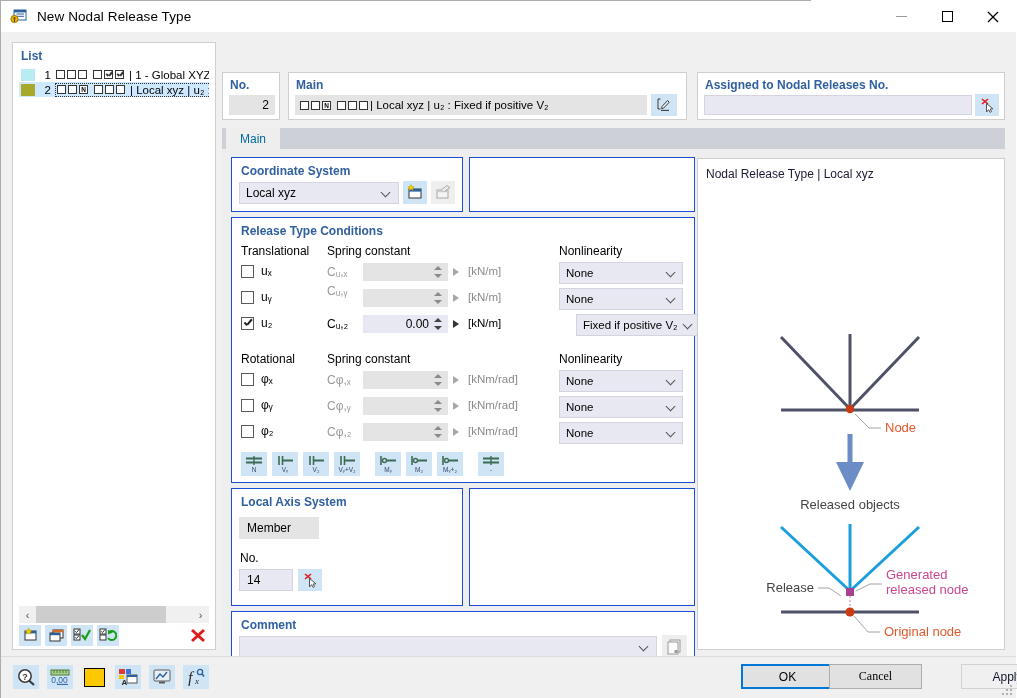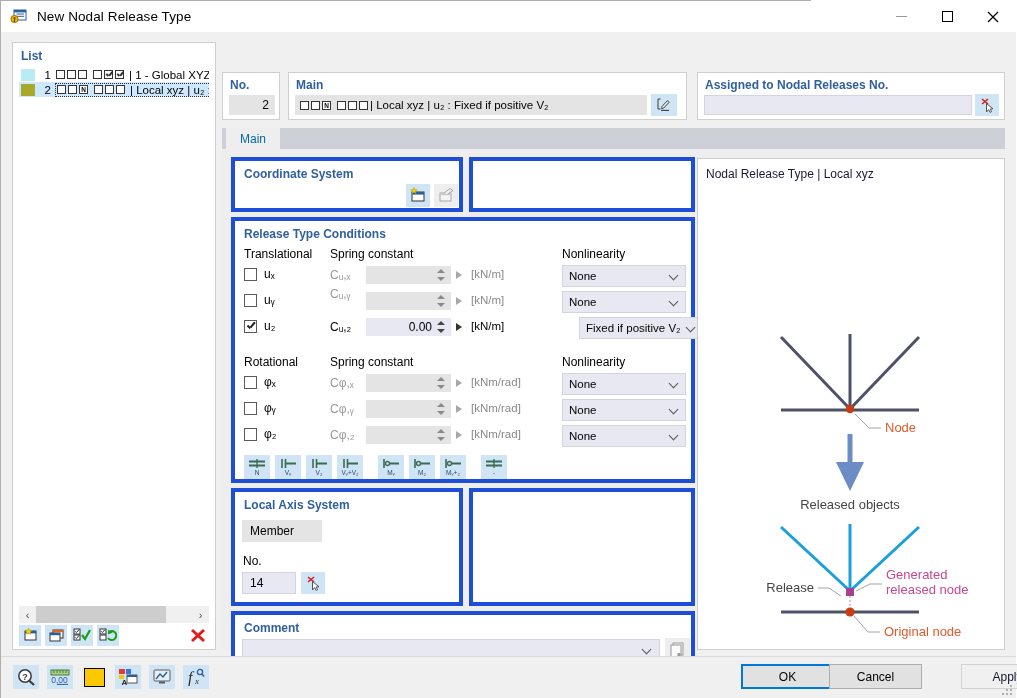--- a/index.html
+++ b/index.html
@@ -159,21 +159,21 @@
   .tab {
     position: absolute; left: 4px; top: 0; height: 21px; padding: 0 14px;
     background: #eeeeee; display: flex; align-items: center; font-size: 12px; color: #0369a1;
   }
   #tabpage {
     position: absolute; left: 221px; top: 117px; width: 783px; height: 501px;
     background: #eeeeee; box-sizing: border-box;
   }
 
   
-  .gbox { position: absolute; background: #ffffff; border: 4px solid #1d4ed8; box-sizing: border-box; }
+  .gbox { position: absolute; background: #ffffff; border: 1px solid #1d4ed8; box-sizing: border-box; }
   .gbox > .cap { position: absolute; left: 9px; top: 6px; }
 
   #gb-coord { left: 9px; top: 8px; width: 232px; height: 55px; }
   #coord-select {
     position: absolute; left: 7px; top: 24px; width: 160px; height: 22px;
     background: #e8e8f2; border: 1px solid #d4d4e0; box-sizing: border-box;
     display: flex; align-items: center; padding-left: 6px; font-size: 12px;
   }
   #coord-select .chev { position: absolute; right: 7px; top: 5px; }
   .chev { width: 9px; height: 9px; display: inline-block; position: relative; }
@@ -289,21 +289,21 @@
     width: 26px; height: 24px; background: #cfe4f5;
     display: flex; align-items: center; justify-content: center;
   }
   .dlg-btn {
     position: absolute; top: 7px; height: 25px; width: 93px;
     background: #e1e1e1; border: 1px solid #adadad; box-sizing: border-box;
     display: flex; align-items: center; justify-content: center;
     font-size: 12px; color: #000;
   }
   #btn-ok { left: 740px; background: #e1e1e1; border: 2px solid #0078d7; }
-  #btn-cancel { left: 828px; }
+  #btn-cancel { left: 828px; font-family: Liberation Serif, serif; }
   #btn-apply { left: 960px; color: #0f172a; background: #f0f0f0; border-color: #d2d2d2; }
   #grip { position: absolute; right: 4px; bottom: 3px; width: 10px; height: 10px; }
   #grip i {
     position: absolute; width: 2px; height: 2px; background: #b0b0b0;
   }
 </style>
 </head>
 <body>
 
 <div id="app">
@@ -462,20 +462,24 @@
     </div>
 
     <div id="tabstrip">
       <div class="tab">Main</div>
     </div>
 
     <div id="tabpage">
 
       <div class="gbox" id="gb-coord">
         <div class="group-caption cap">Coordinate System</div>
+        <div id="coord-select">
+          <span>Local xyz</span>
+          <span class="chev"></span>
+        </div>
         <div id="coord-new-btn" style="display:flex;align-items:center;justify-content:center">
           <svg width="18" height="17" viewBox="0 0 18 17">
             <rect x="3" y="5" width="12" height="9" fill="#fff" stroke="#333" stroke-width="1"></rect>
             <rect x="3" y="5" width="12" height="2.6" fill="#2a5f9e"></rect>
             <polygon points="5,0.6 6,2.6 8.2,2.8 6.6,4.2 7,6.4 5,5.2 3,6.4 3.4,4.2 1.8,2.8 4,2.6" fill="#f5d000" stroke="#b89600" stroke-width=".5"></polygon>
           </svg>
         </div>
         <div id="coord-edit-btn" style="display:flex;align-items:center;justify-content:center">
           <svg width="18" height="17" viewBox="0 0 18 17">
             <rect x="3" y="6" width="11" height="8" fill="#f4f4f4" stroke="#a8a8a8" stroke-width="1"></rect>

